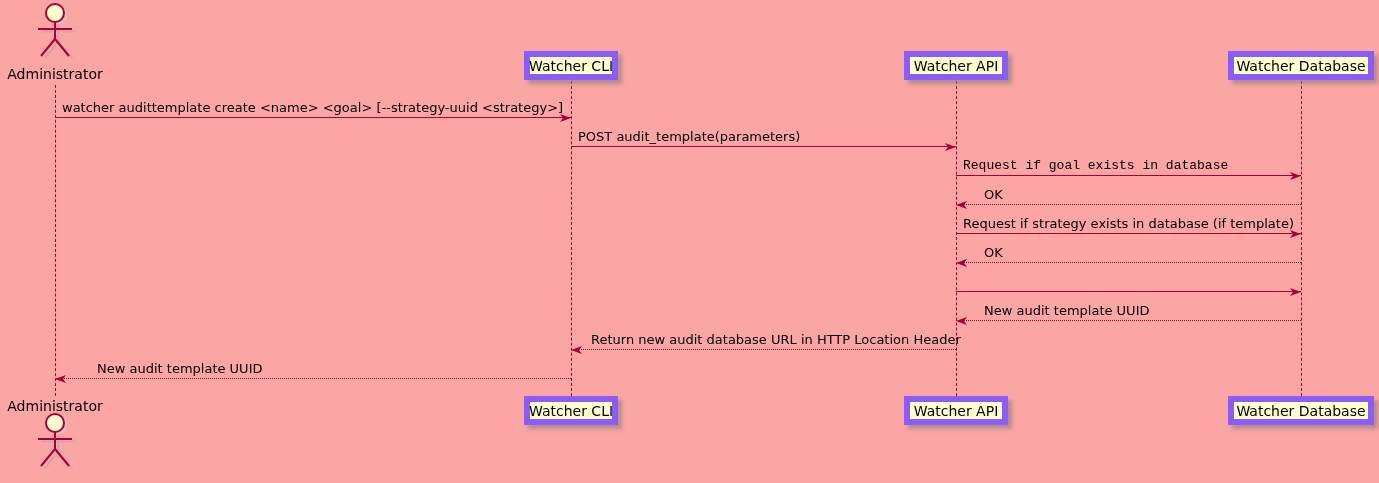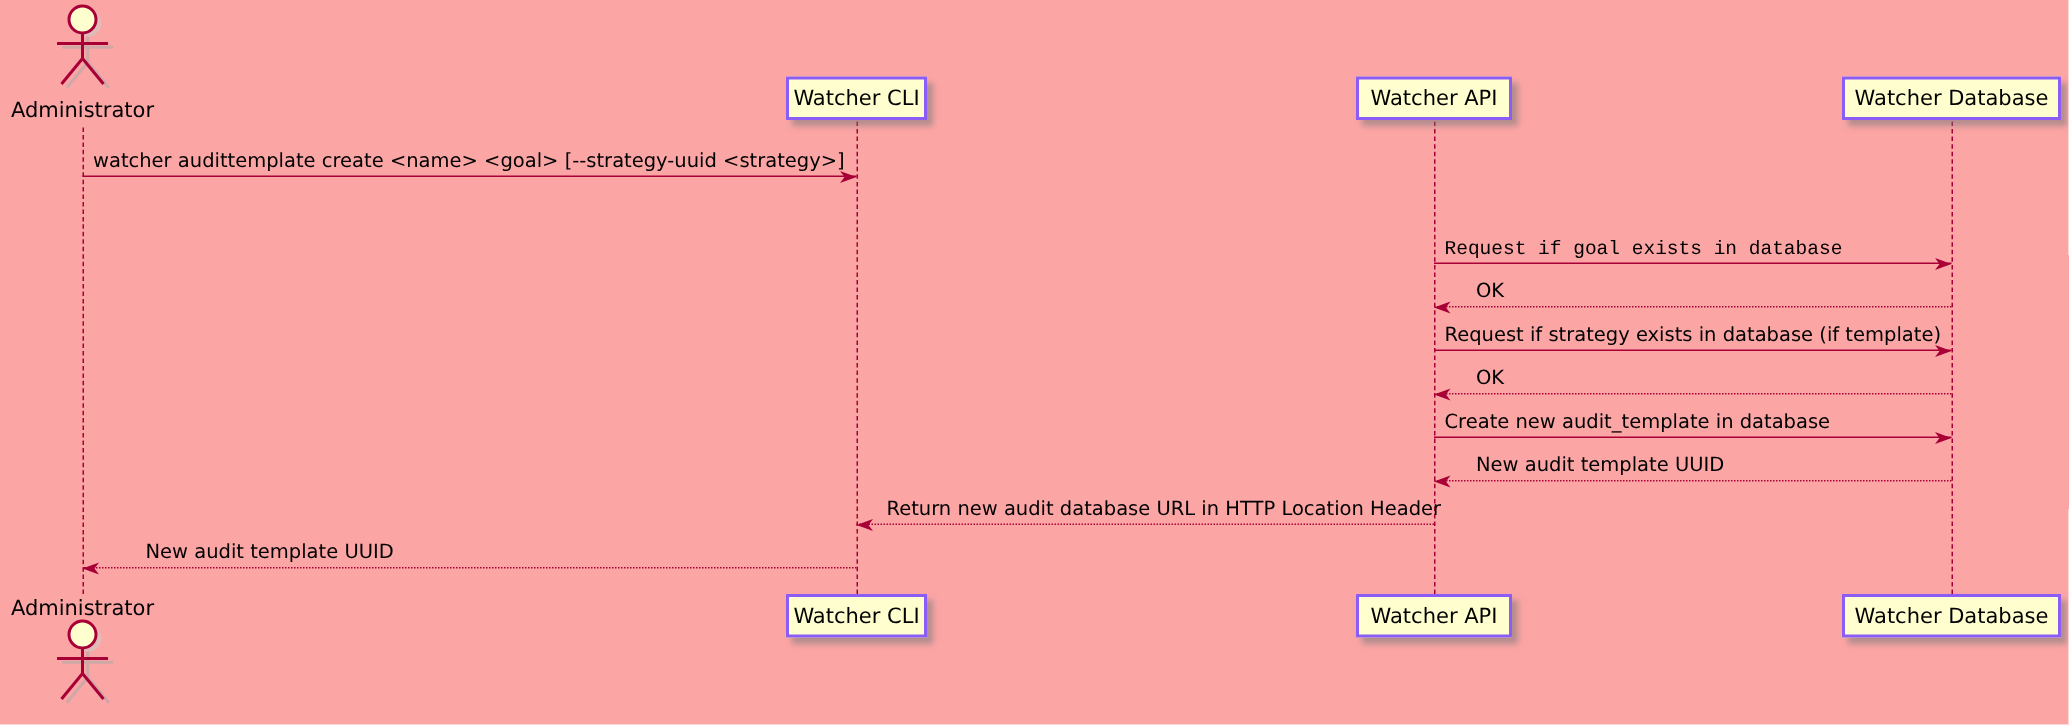--- a/index.html
+++ b/index.html
@@ -9,21 +9,21 @@
     background:#fca5a5;
     font-family:"DejaVu Sans","Liberation Sans",sans-serif;
     font-size:13px;color:#000;
     overflow:hidden;
   }
   .participant{
     position:absolute;
     box-sizing:border-box;
     height:29px;
     background:#FEFECE;
-    border:2px solid #8b5cf6;
+    border:6px solid #8b5cf6;
     box-shadow:4px 4px 4px rgba(120,120,120,0.55);
     display:flex;align-items:center;justify-content:center;
     font-size:14px;
     white-space:nowrap;
     text-align:center;
   }
   .lifeline{
     position:absolute;
     width:0;
     border-left:1px dashed #A80036;
@@ -95,20 +95,27 @@
     </div>
 
   <div class="message" style="left:55px;top:101px;width:516px;">
     <span class="msg-label fwd">watcher audittemplate create &lt;name&gt; &lt;goal&gt; [--strategy-uuid &lt;strategy&gt;]</span>
     <div class="msg-line solid"></div>
     <svg class="head head-right" width="13" height="10">
         <path d="M1,1 L12,5 L1,9 L4,5 Z" fill="#A80036"></path>
       </svg>
   </div>
 
+  <div class="message" style="left:571px;top:130px;width:385px;">
+    <span class="msg-label fwd">POST audit_template(parameters)</span>
+    <div class="msg-line solid"></div>
+    <svg class="head head-right" width="13" height="10">
+        <path d="M1,1 L12,5 L1,9 L4,5 Z" fill="#A80036"></path>
+      </svg>
+  </div>
 
   <div class="message" style="left:956px;top:159px;width:345px;font-family:Liberation Mono, monospace;">
     <span class="msg-label fwd">Request if goal exists in database</span>
     <div class="msg-line solid"></div>
     <svg class="head head-right" width="13" height="10">
         <path d="M1,1 L12,5 L1,9 L4,5 Z" fill="#A80036"></path>
       </svg>
   </div>
 
   <div class="message" style="left:956px;top:188px;width:345px;">
@@ -129,21 +136,20 @@
 
   <div class="message" style="left:956px;top:246px;width:345px;">
     <span class="msg-label ret">OK</span>
     <div class="msg-line dotted"></div>
     <svg class="head head-left" width="13" height="10">
         <path d="M12,1 L1,5 L12,9 L9,5 Z" fill="#A80036"></path>
       </svg>
   </div>
 
   <div class="message" style="left:956px;top:275px;width:345px;">
-    <span class="msg-label fwd">Create new audit_template in database</span>
     <div class="msg-line solid"></div>
     <svg class="head head-right" width="13" height="10">
         <path d="M1,1 L12,5 L1,9 L4,5 Z" fill="#A80036"></path>
       </svg>
   </div>
 
   <div class="message" style="left:956px;top:304px;width:345px;">
     <span class="msg-label ret">New audit template UUID</span>
     <div class="msg-line dotted"></div>
     <svg class="head head-left" width="13" height="10">

